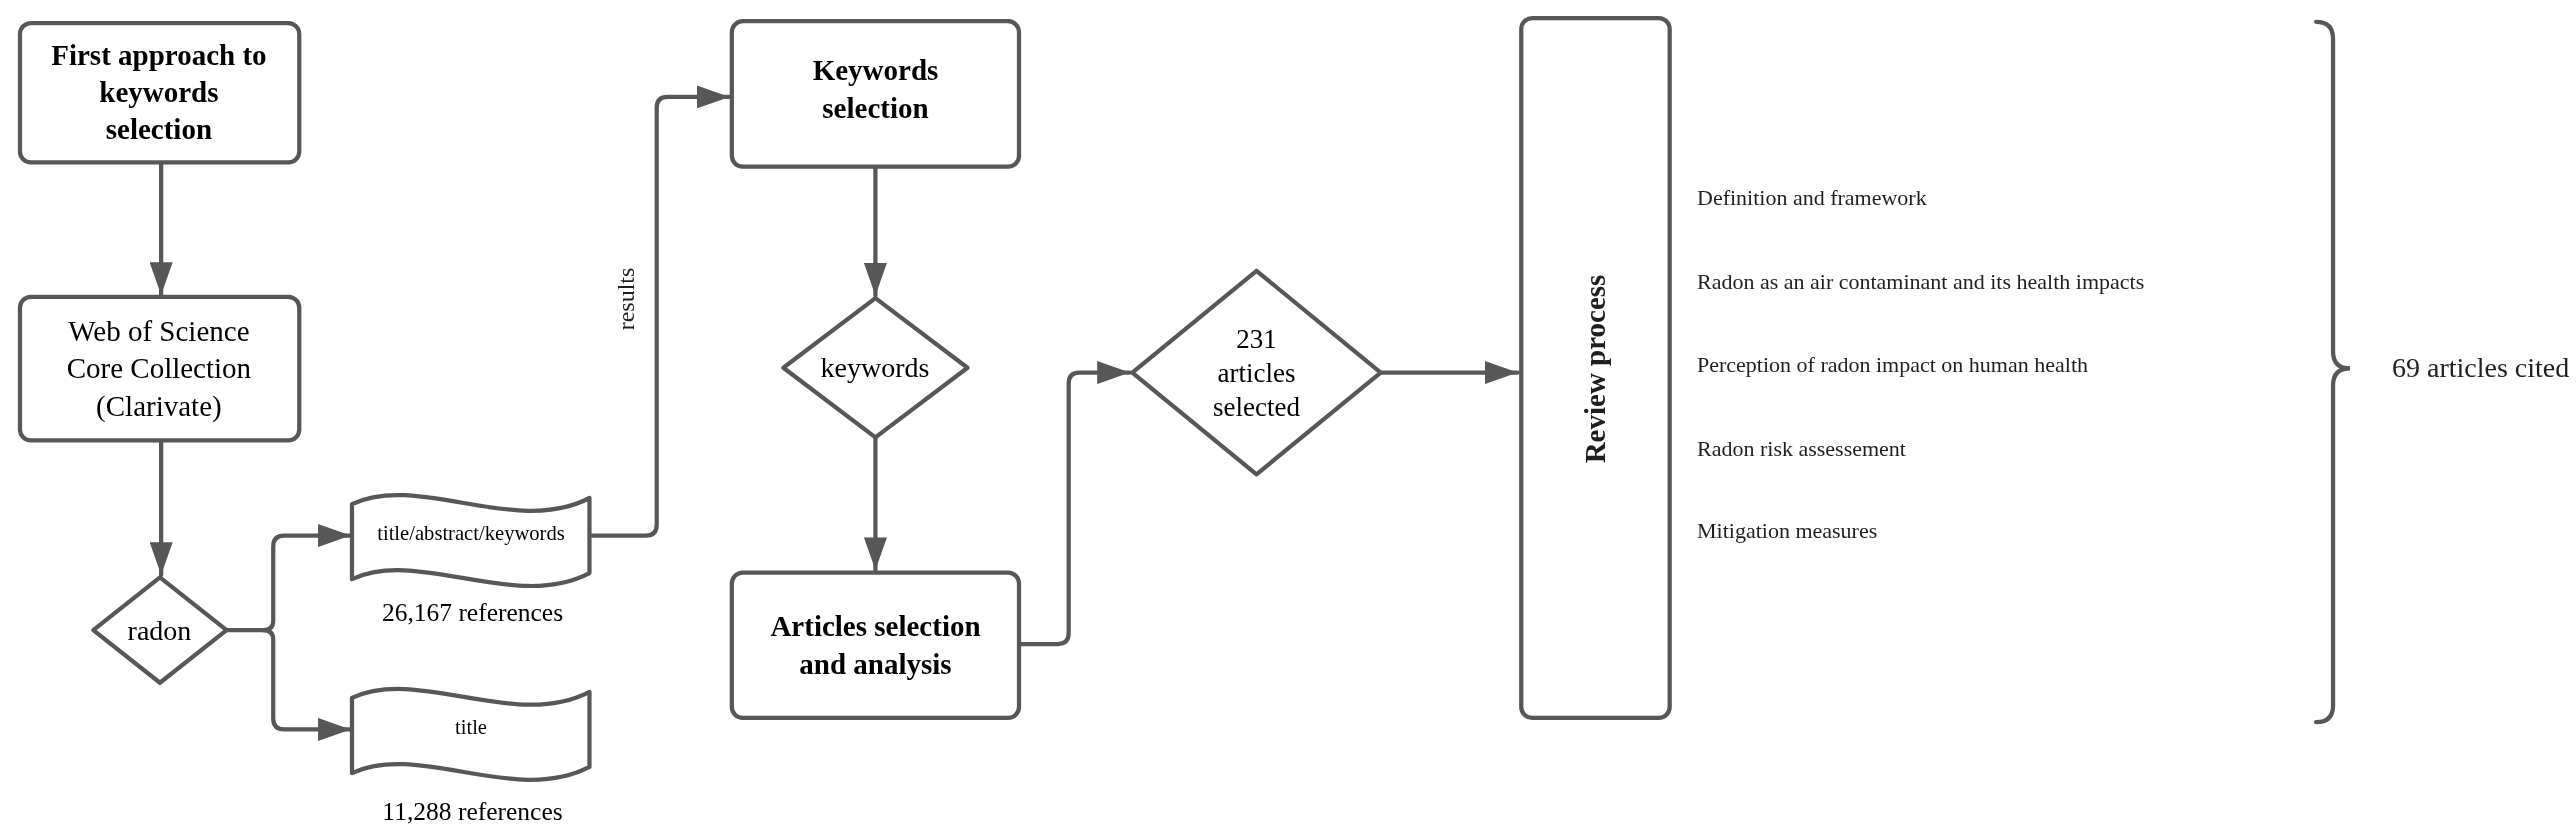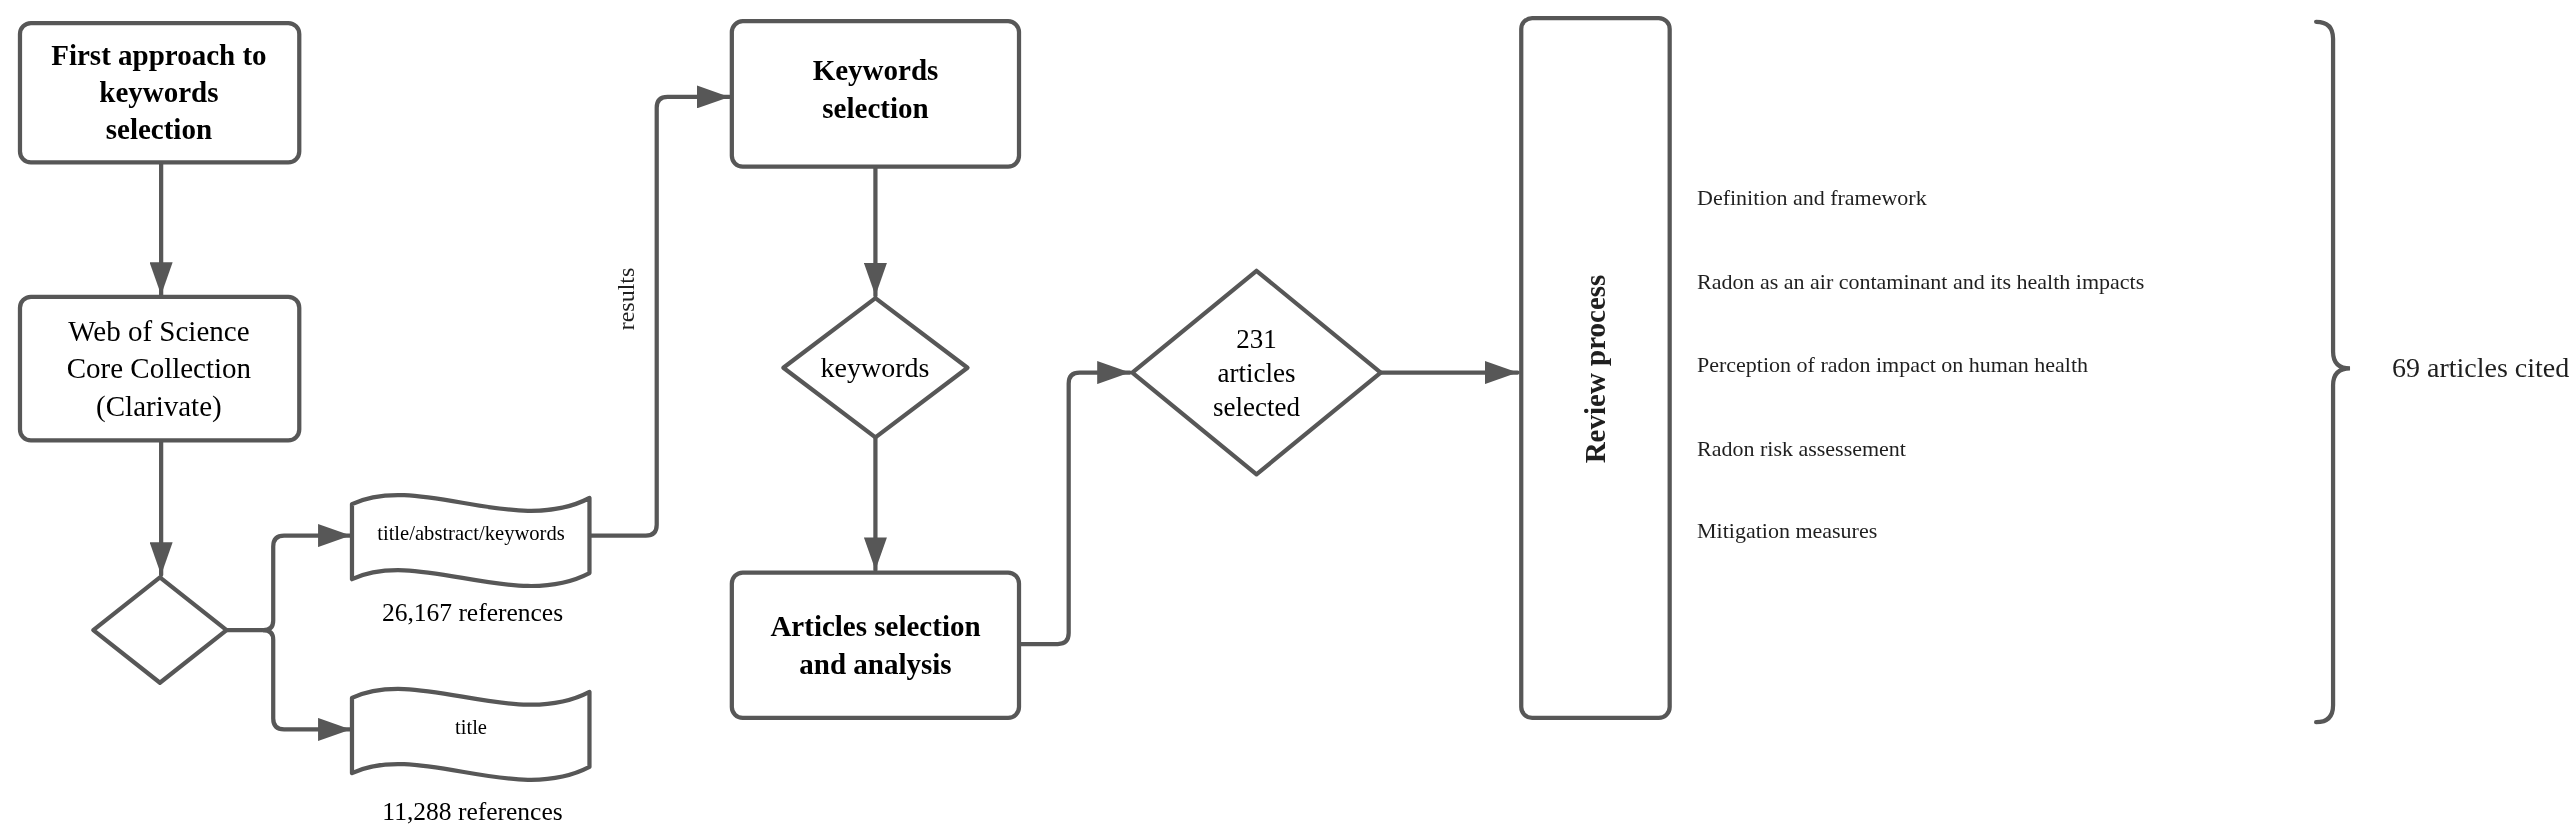--- a/index.html
+++ b/index.html
@@ -110,20 +110,21 @@
   </svg>
 
   <div class="lbl bold f48" style="left:19.4px; top:23px; width:279px; height:139px;">First approach to
 keywords
 selection</div>
 
   <div class="lbl f48" style="left:19.4px; top:297px; width:279px; height:144px;">Web of Science
 Core Collection
 (Clarivate)</div>
 
+  <div class="lbl f46" style="left:93px; top:578px; width:133px; height:105px;">radon</div>
 
   <div class="lbl f34" style="left:352px; top:494px; width:238px; height:79px;">title/abstract/keywords</div>
 
   <div class="lbl f42" style="left:339px; top:595px; width:267px; height:36px;">26,167 references</div>
 
   <div class="lbl f34" style="left:352px; top:688px; width:238px; height:79px;">title</div>
 
   <div class="lbl f42" style="left:339px; top:794px; width:267px; height:36px;">11,288 references</div>
 
   <div class="vert f40" style="left:626px; top:299px;">results</div>

